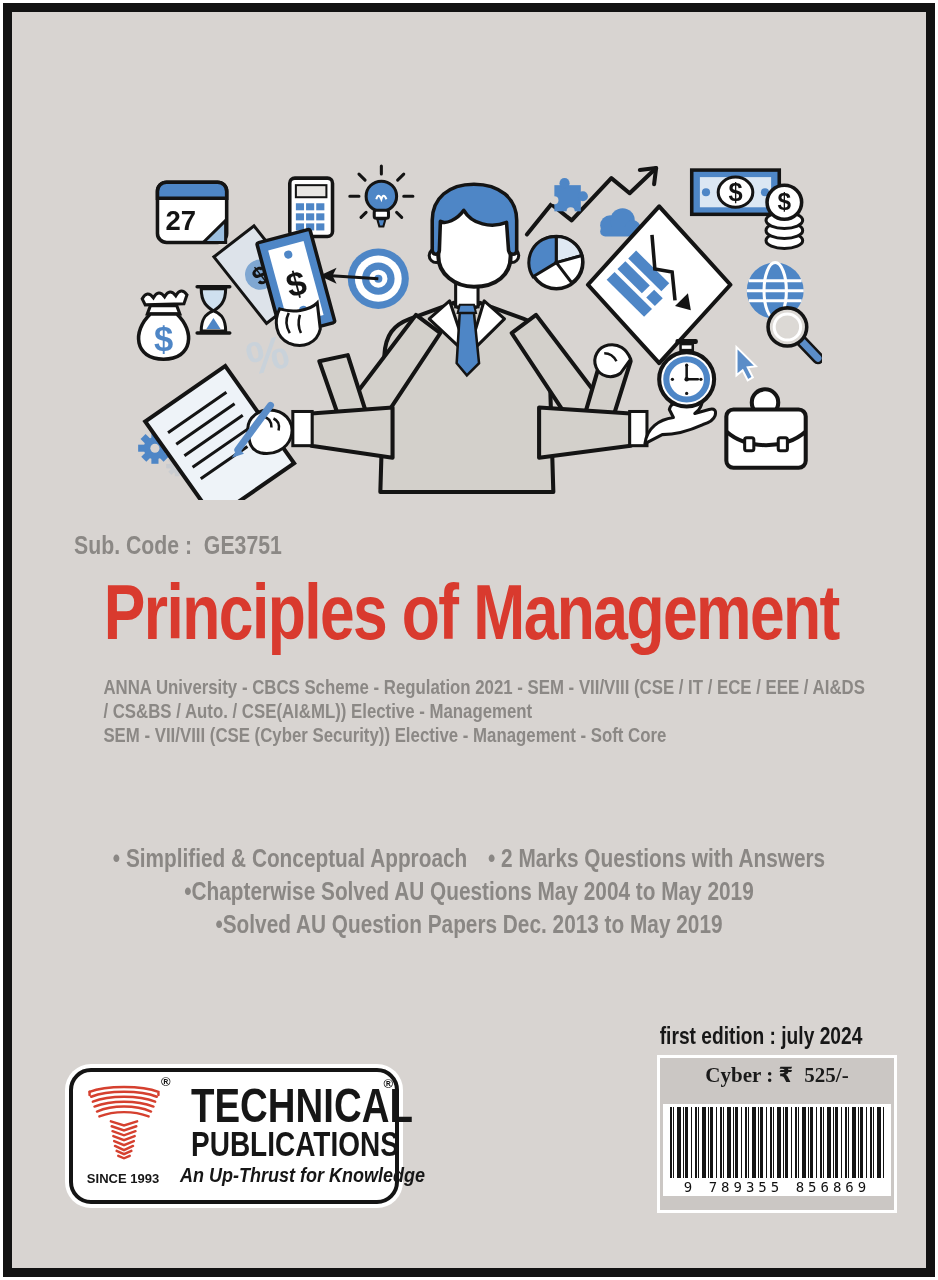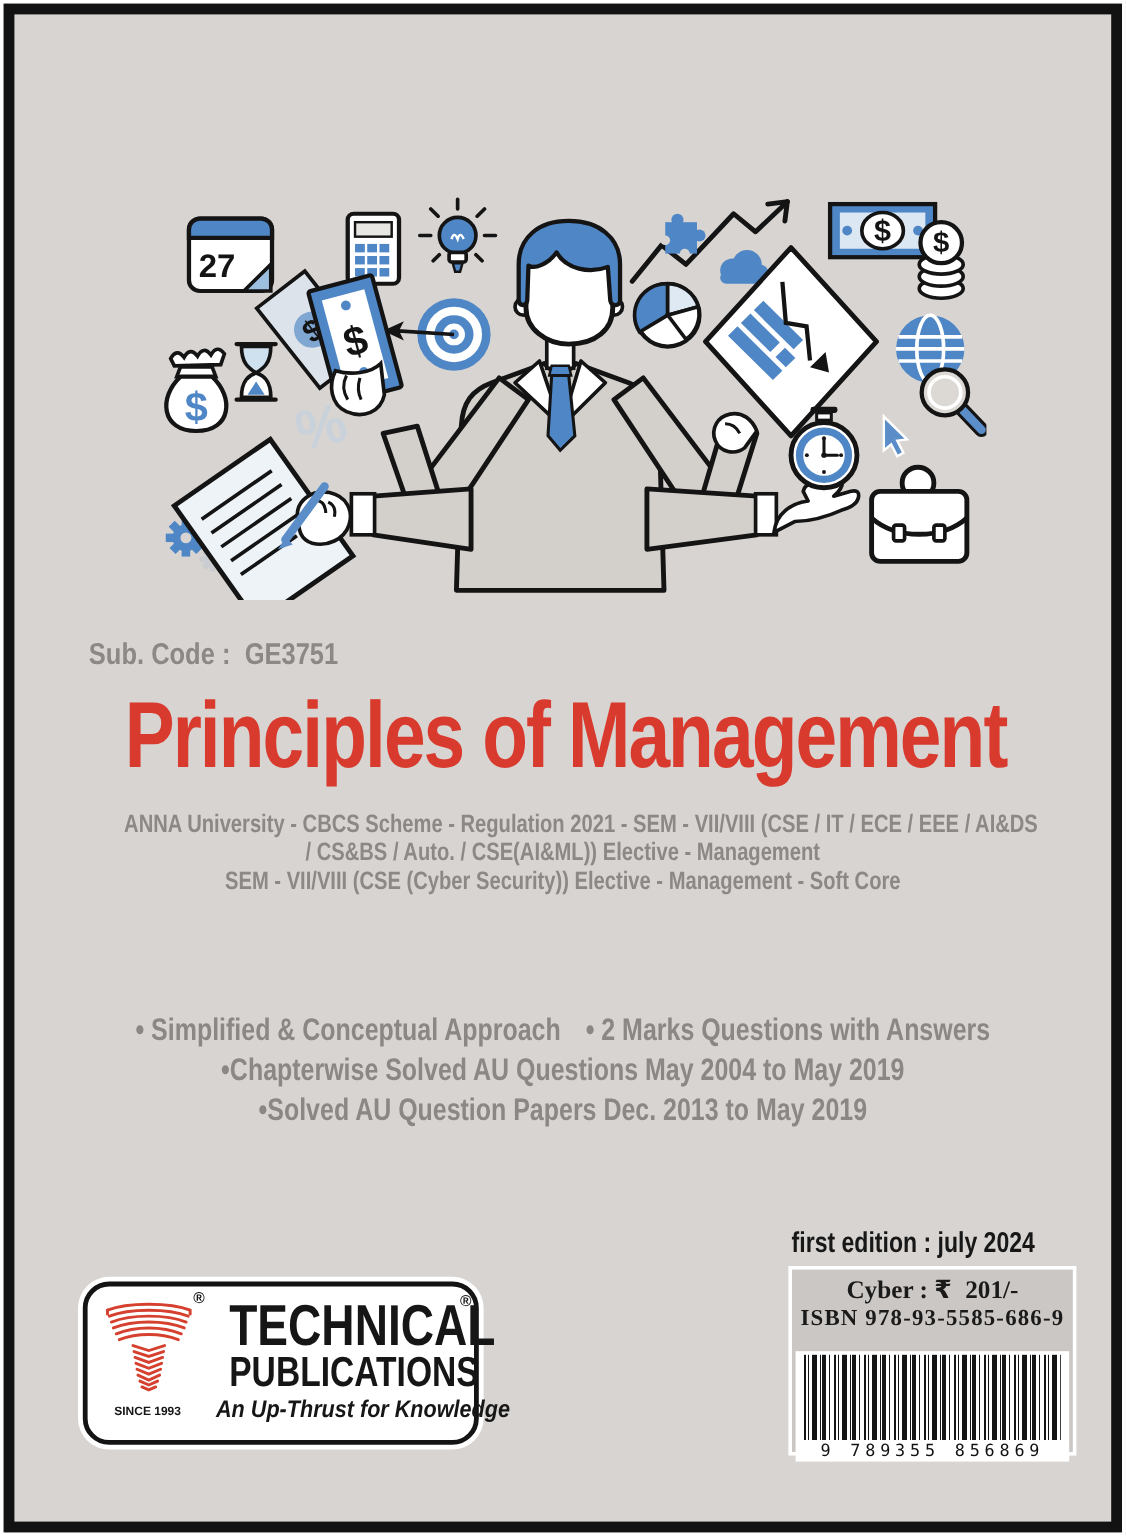--- a/index.html
+++ b/index.html
@@ -5,40 +5,40 @@
   html,body{margin:0;padding:0;background:#ffffff;}
   body{width:938px;height:1280px;position:relative;font-family:"Liberation Sans",sans-serif;}
   .cover{position:absolute;left:3px;top:3px;right:3px;bottom:3px;border:9px solid #121212;background:#d8d4d1;overflow:hidden;}
   .abs{position:absolute;}
   .condL{transform:scaleX(.85);transform-origin:left center;white-space:pre;}
   .condC{transform:scaleX(.8);transform-origin:center;white-space:nowrap;}
   .condR{transform:scaleX(.8);transform-origin:right center;white-space:nowrap;}
 
   .subcode{left:62px;top:519px;font-size:25px;font-weight:700;color:#8b8885;}
   .title{left:0;right:0;top:555px;text-align:center;font-size:78px;font-weight:900;color:#d93a2e;letter-spacing:-2px;text-decoration:underline;}
-  .affil{left:0;right:0;top:663px;text-align:center;color:#8b8885;font-weight:700;font-size:21px;line-height:24px;}
+  .affil{left:0;right:0;top:663px;color:#8b8885;font-weight:700;font-size:21px;line-height:24px;}
   .features{left:0;right:0;top:830px;text-align:center;color:#8a8784;font-weight:700;font-size:26px;line-height:33px;}
   .features .gap{display:inline-block;width:26px;}
   .edition{right:64px;top:1010px;font-size:24px;font-weight:700;color:#171717;text-align:center;}
 
   .pricebox{left:648px;top:1046px;width:234px;height:152px;background:#cbc7c4;box-shadow:0 0 0 3px #fff;}
   .priceline{margin-top:5px;text-align:center;font-family:"Liberation Serif","DejaVu Serif",serif;font-weight:700;font-size:21px;color:#1a1a1a;}
   .rupee{font-family:"DejaVu Sans",sans-serif;font-weight:700;}
   .isbnline{text-align:center;font-family:"Liberation Serif","DejaVu Serif",serif;font-weight:700;font-size:19px;letter-spacing:1px;color:#1a1a1a;}
   .bcwrap{margin:16px auto 0;width:228px;height:92px;background:#ffffff;position:relative;}
   .bars{position:absolute;left:7px;right:7px;top:3px;bottom:18px;
     background:repeating-linear-gradient(90deg,#141414 0 2px,#fff 2px 3px,#141414 3px 4px,#fff 4px 7px,#141414 7px 11px,#fff 11px 13px,#141414 13px 14px,#fff 14px 15px,#141414 15px 18px,#fff 18px 21px,#141414 21px 22px,#fff 22px 25px);}
   .bdigits{position:absolute;left:0;right:0;bottom:1px;text-align:center;font-family:"DejaVu Sans Mono",monospace;font-size:14px;letter-spacing:4px;color:#111;}
 
   .logo{left:57px;top:1056px;width:322px;height:128px;background:#fff;border:4px solid #141414;border-radius:22px;box-shadow:0 0 0 4px #fff;}
   .tmark{position:absolute;font-size:13px;font-weight:700;color:#141414;}
   .logo-name1{position:absolute;left:96px;top:6px;width:220px;text-align:center;font-size:48px;font-weight:900;color:#161616;transform:scaleX(.8);transform-origin:center;letter-spacing:0px;}
   .logo-name2{position:absolute;left:96px;top:52px;width:220px;text-align:center;font-size:35px;font-weight:900;color:#161616;transform:scaleX(.8);transform-origin:center;}
   .logo-tag{position:absolute;left:96px;top:92px;width:220px;text-align:center;font-size:20px;font-style:italic;font-weight:700;color:#161616;transform:scaleX(.9);transform-origin:center;white-space:nowrap;}
-  .logo-since{position:absolute;left:4px;top:99px;width:92px;text-align:center;font-size:10px;font-weight:700;color:#161616;}
+  .logo-since{position:absolute;left:4px;top:99px;width:92px;text-align:center;font-size:13px;font-weight:700;color:#161616;}
   .authors{left:380px;top:1072px;width:270px;text-align:center;font-size:33px;font-weight:700;color:#141414;line-height:46px;}
 
   svg text{font-family:"Liberation Sans",sans-serif;}
 </style>
 </head>
 <body>
 
 <div class="cover">
 
   <svg class="abs" style="left:118px;top:146px;" width="692" height="342" viewBox="0 0 680 340" preserveAspectRatio="none">
@@ -307,23 +307,22 @@
   </div>
 
   <div class="abs edition">
     <span class="condR" style="display:inline-block;">first edition : july 2024</span>
   </div>
 
   <div class="abs pricebox">
     <div class="priceline">
       <span>Cyber :</span>
       <span class="rupee">₹</span>
-      <span style="margin-left:6px;">201/-</span>
+      <span style="margin-left:6px;">525/-</span>
     </div>
-    <div class="isbnline">ISBN 978-93-5585-686-9</div>
     <div class="bcwrap">
       <div class="bars"></div>
       <div class="bdigits">9 789355 856869</div>
     </div>
   </div>
 
   <div class="abs logo">
     <svg class="abs" style="left:10px;top:6px;" width="82" height="90" viewBox="0 0 100 96">
       <g stroke="#d5402f" stroke-width="3" fill="none" stroke-linecap="round">
         <path d="M8,10  C28,2  72,2  92,10  L92,14"></path>

